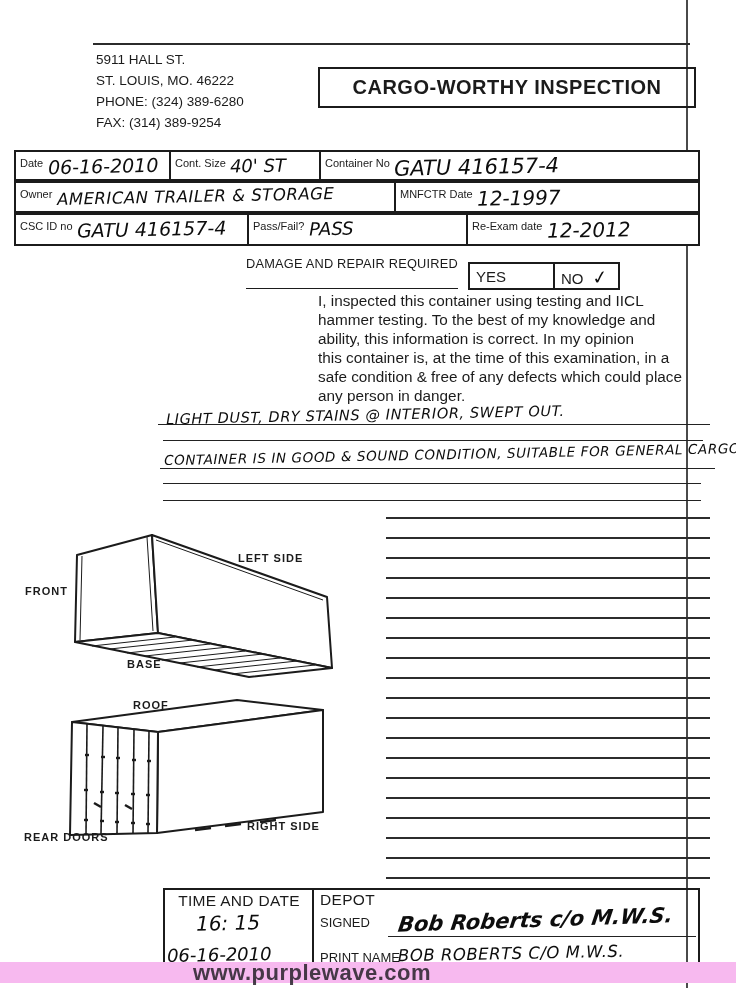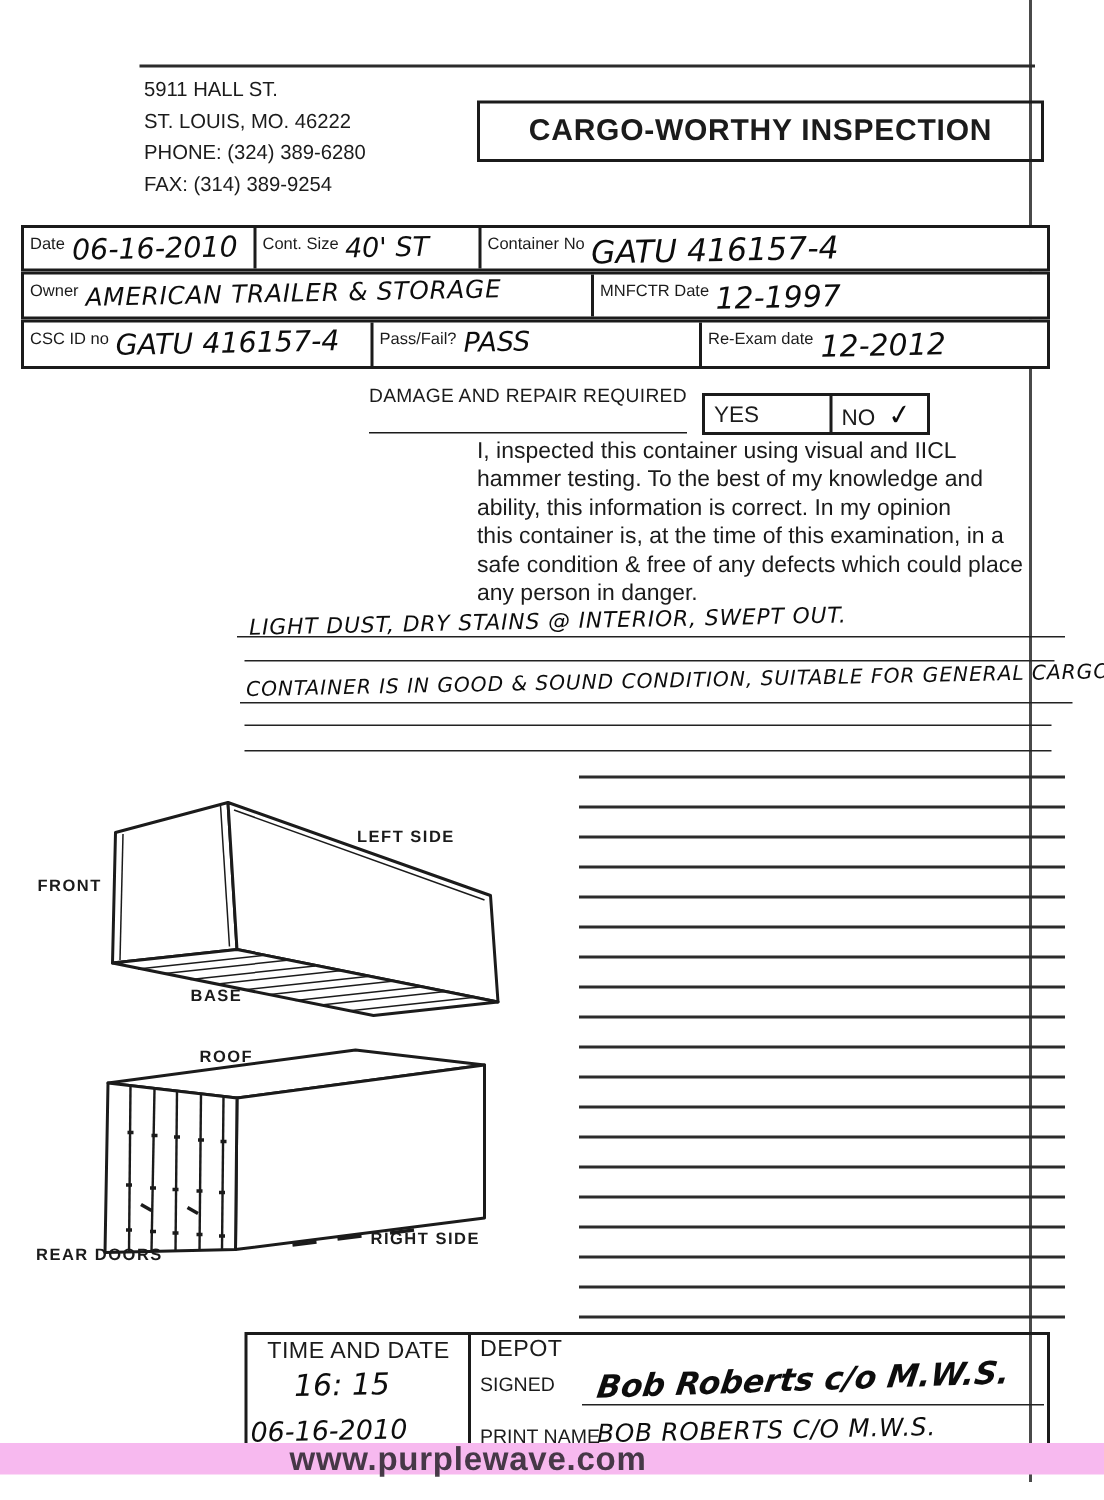--- a/index.html
+++ b/index.html
@@ -123,21 +123,21 @@
   <div class="abs yesno" style="left:468px; top:250px; width:148px; height:24px;margin-top:12px;">
     <div class="cell first">
       <span>YES</span>
     </div>
     <div class="cell second">
       <span>NO</span><span class="hw check">✓</span>
     </div>
   </div>
 
   <div class="abs statement" style="left:318px; top:292px; width:380px;">
-    <div>I, inspected this container using visual and IICL</div>
+    <div>I, inspected this container using testing and IICL</div>
     <div>hammer testing.  To the best of my knowledge and</div>
     <div>ability, this information is correct.  In my opinion</div>
     <div>this container is, at the time of this examination, in a</div>
     <div>safe condition &amp; free of any defects which could place</div>
     <div>any person in danger.</div>
   </div>
 
   <div class="abs hw hw-caps" style="left:166px; top:408px;">LIGHT DUST, DRY STAINS @ INTERIOR, SWEPT OUT.</div>
   <div class="abs note-line" style="left:158px; top:424px; width:552px;"></div>
   <div class="abs note-line" style="left:163px; top:440px; width:540px;"></div>

